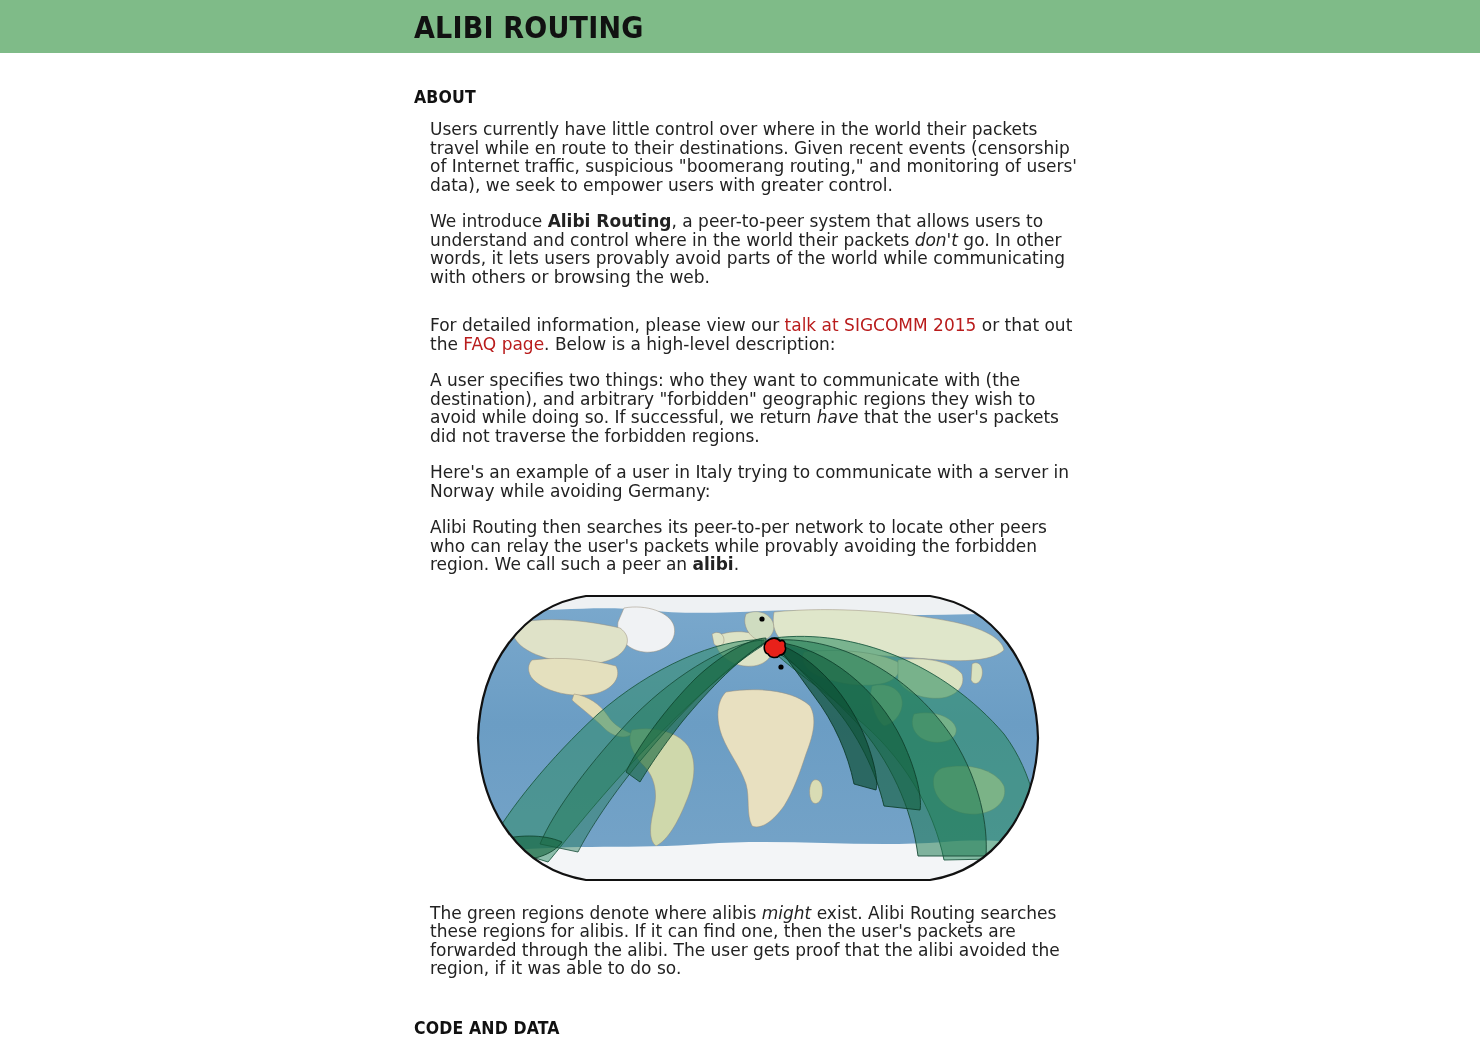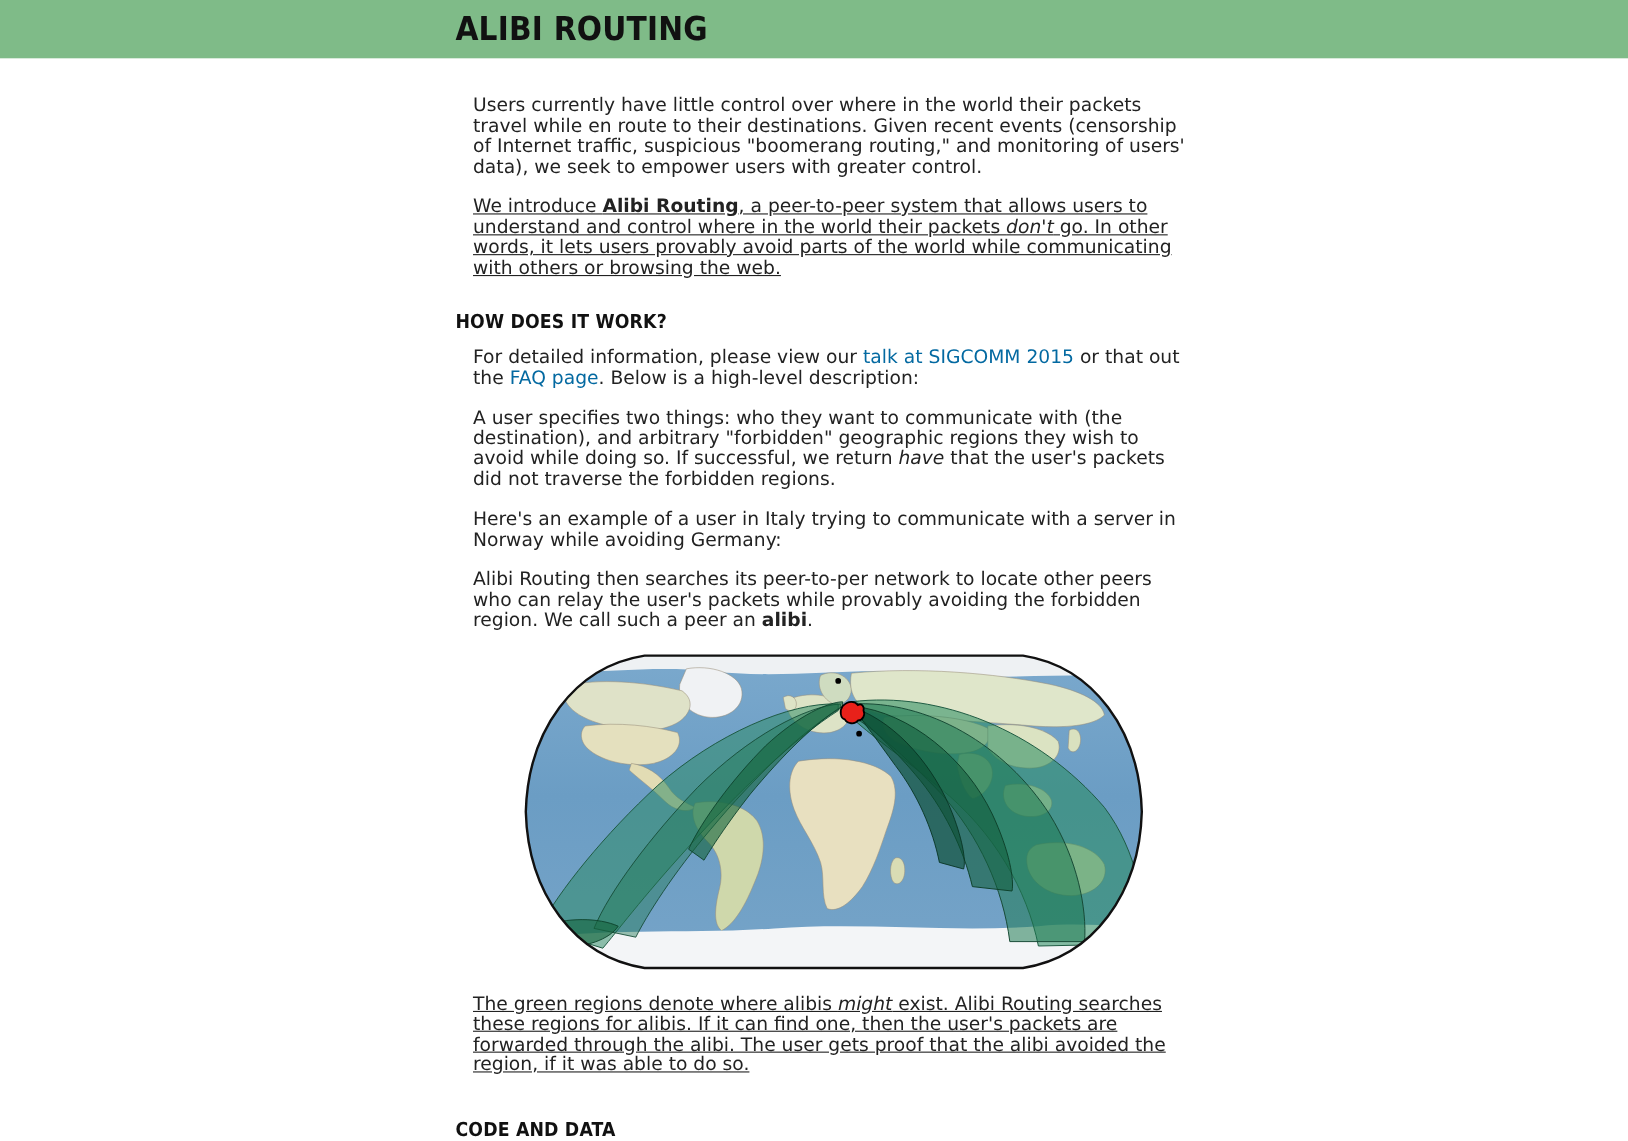--- a/index.html
+++ b/index.html
@@ -63,24 +63,24 @@
   }
   .section-body {
     padding-left: 16px;
   }
   p.para {
     margin: 0 0 18px 0;
     font-size: 17px;
     line-height: 18.5px;
     color: #222222;
   }
-  p.para:last-child { margin-bottom: 0; text-decoration: underline; }
+  p.para:last-child { margin-bottom: 0; }
 
   a.link {
-    color: #0369a1;
+    color: #b91c1c;
     text-decoration: none;
   }
   strong.b { font-weight: bold; }
   em.i { font-style: italic; }
 
   
   .figure {
     margin: 20px 0 22px 0;
     padding-left: 44px;
   }
@@ -92,28 +92,28 @@
 <body>
 
 <div class="site-header">
   <h1 class="site-title">ALIBI ROUTING</h1>
 </div>
 
 <div class="page">
   <div class="content">
 
     <div class="section">
+      <h2 class="section-heading">ABOUT</h2>
       <div class="section-body">
         <p class="para">Users currently have little control over where in the world their packets travel while en route to their destinations. Given recent events (censorship of Internet traffic, suspicious "boomerang routing," and monitoring of users' data), we seek to empower users with greater control.</p>
         <p class="para"><span>We introduce </span><strong class="b">Alibi Routing</strong><span>, a peer-to-peer system that allows users to understand and control where in the world their packets </span><em class="i">don't</em><span> go. In other words, it lets users provably avoid parts of the world while communicating with others or browsing the web.</span></p>
       </div>
     </div>
 
     <div class="section">
-      <h2 class="section-heading">HOW DOES IT WORK?</h2>
       <div class="section-body">
 
         <p class="para"><span>For detailed information, please view our </span><a class="link" href="#">talk at SIGCOMM 2015</a><span> or that out the </span><a class="link" href="#">FAQ page</a><span>. Below is a high-level description:</span></p>
 
         <p class="para"><span>A user specifies two things: who they want to communicate with (the destination), and arbitrary "forbidden" geographic regions they wish to avoid while doing so. If successful, we return </span><em class="i">have</em><span> that the user's packets did not traverse the forbidden regions.</span></p>
 
         <p class="para">Here's an example of a user in Italy trying to communicate with a server in Norway while avoiding Germany:</p>
 
         <p class="para"><span>Alibi Routing then searches its peer-to-per network to locate other peers who can relay the user's packets while provably avoiding the forbidden region. We call such a peer an </span><strong class="b">alibi</strong><span>.</span></p>
 

